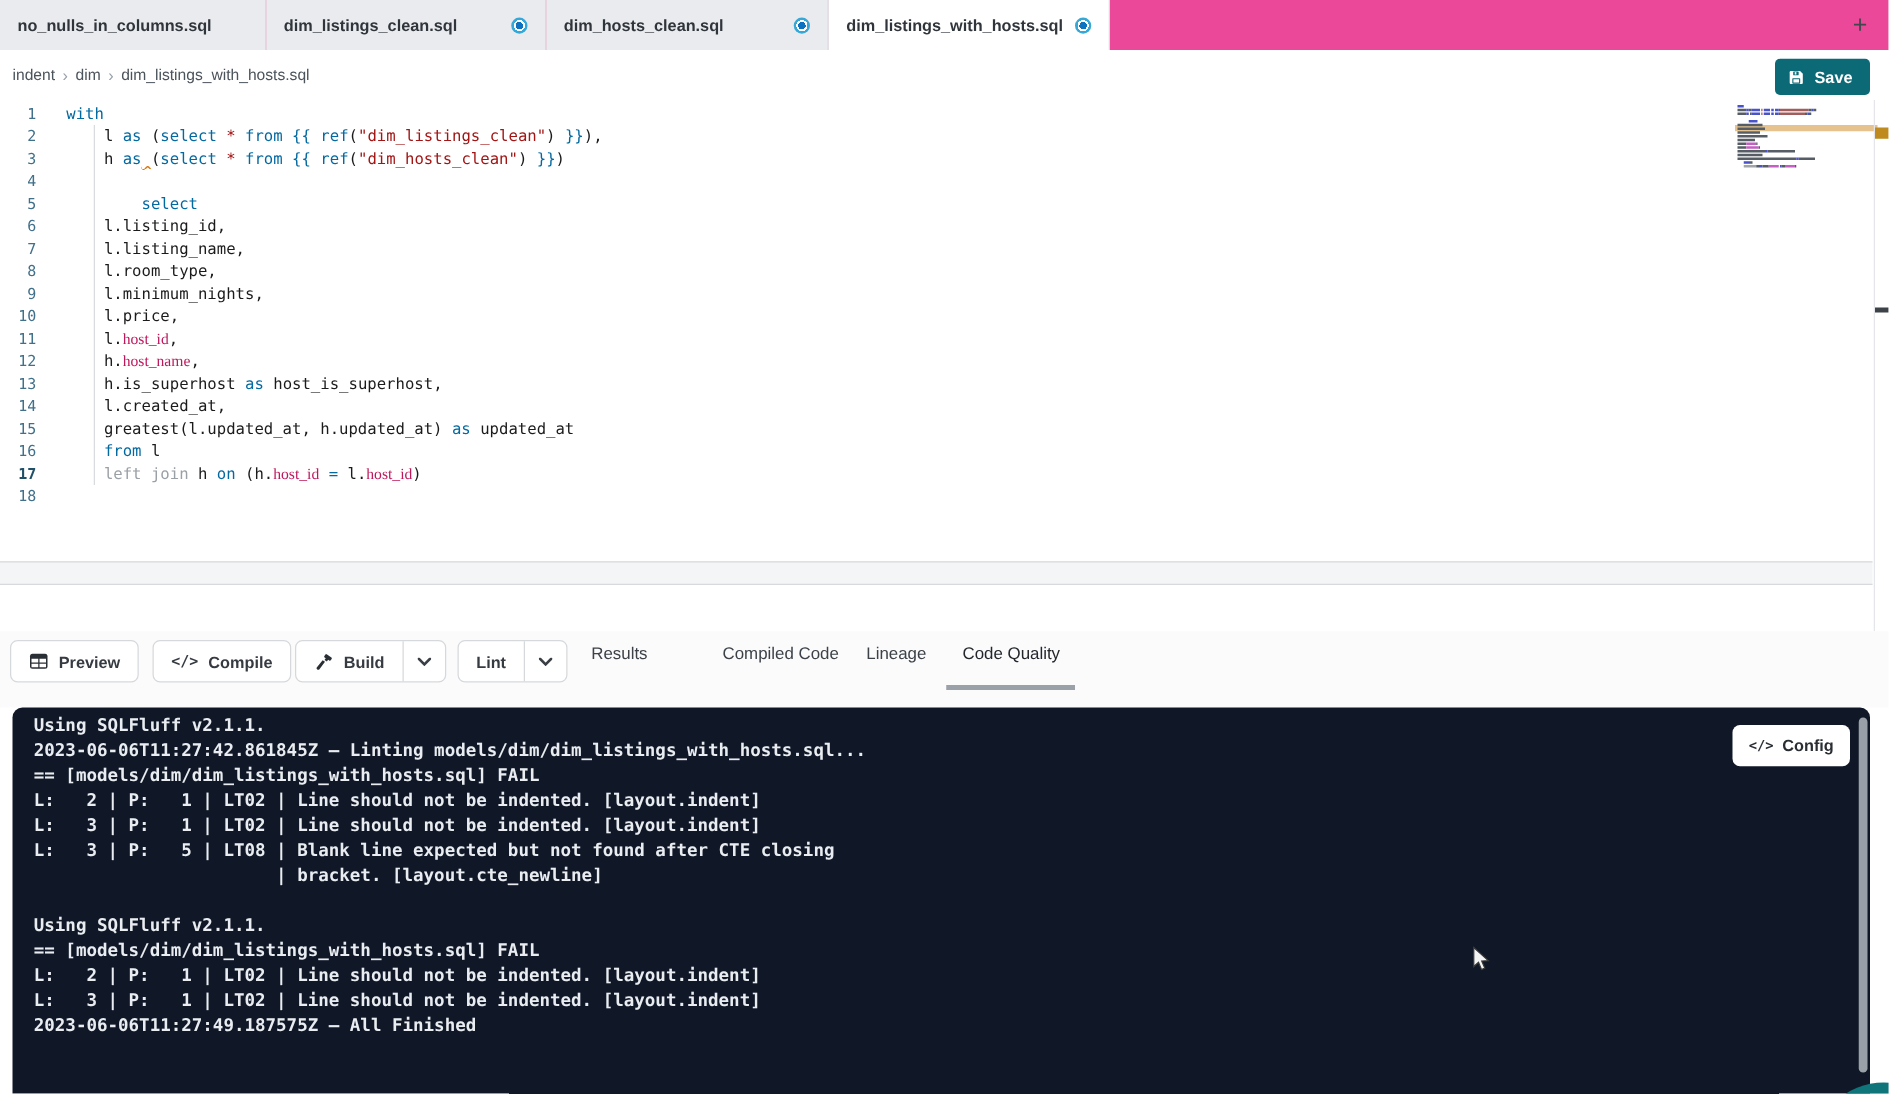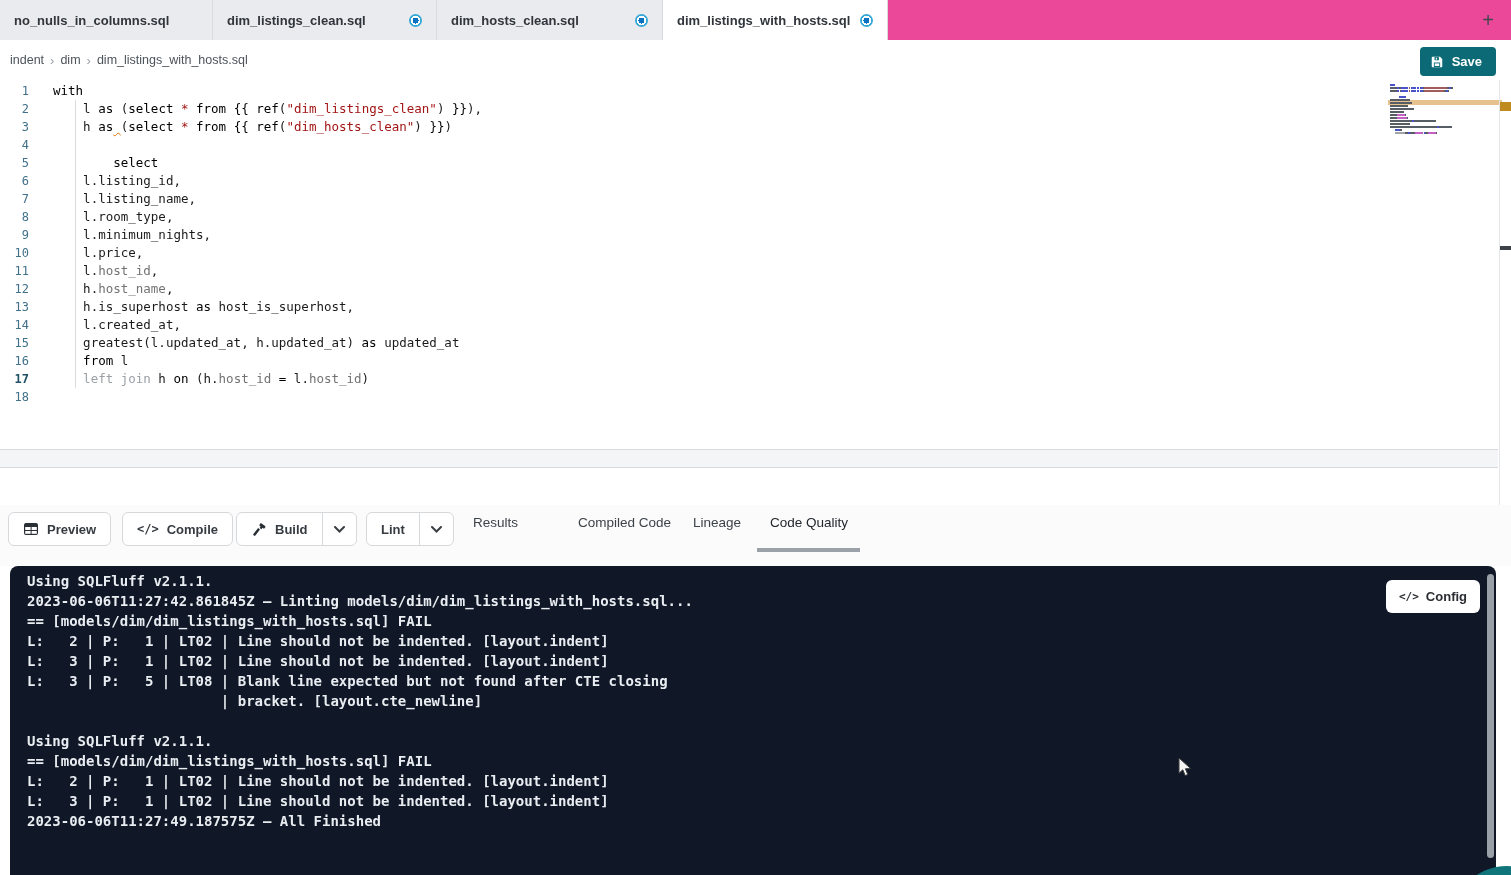--- a/index.html
+++ b/index.html
@@ -35,23 +35,23 @@
   #editor { position:absolute; left:0; top:80px; width:1511px; height:425px; background:#fff;
     font-family:"DejaVu Sans Mono", monospace; font-size:12.5px; }
   #active-line { position:absolute; left:0; top:369px; width:1498px; height:19px;
     background:#f4f5f6; border-top:1px solid #d7d9dc; border-bottom:1px solid #d7d9dc; }
   #code-lines { position:absolute; left:0; top:2px; width:1380px; }
   .code-row { height:18px; line-height:18px; display:flex; white-space:pre; }
   .gutter { width:40px; flex:0 0 40px; text-align:right; padding-right:11px;
     color:#41708a; font-size:12px; }
   .code-row.active .gutter { color:#1f5068; font-weight:700; }
   .code-text { padding-left:13px; color:#1b1b1b; }
-  .tk-kw { color:#000000; }
+  .tk-kw { color:#0369a1; }
   .tk-st { color:#a31515; }
-  .tk-mg { color:#737373; }
+  .tk-mg { color:#be185d;font-family:Liberation Serif, serif; }
   .tk-gy { color:#9aa0a6; }
   .tk-sq { text-decoration:underline wavy #e0760a 1px; text-decoration-skip-ink:none; }
   #indent-guide { position:absolute; left:75px; top:20px; width:1px; height:288px; background:#d9dcdf; }
   #minimap { position:absolute; left:1390px; top:4px; width:110px; cursor:pointer; }
   .mini-row { height:2px; margin-bottom:1px; display:flex; }
   .mini-seg { height:2px; }
   #mini-band { position:absolute; left:1388px; top:20px; width:114px; height:5px; background:#e5c28e; }
   #editor-vline { position:absolute; left:1499px; top:0; width:1px; height:425px; background:#e4e6e9; }
   #ruler-warn { position:absolute; left:1500px; top:22px; width:11px; height:9px; background:#bf8a1e; }
   #ruler-dash { position:absolute; left:1500px; top:166px; width:11px; height:4px; background:#3d4248; }

